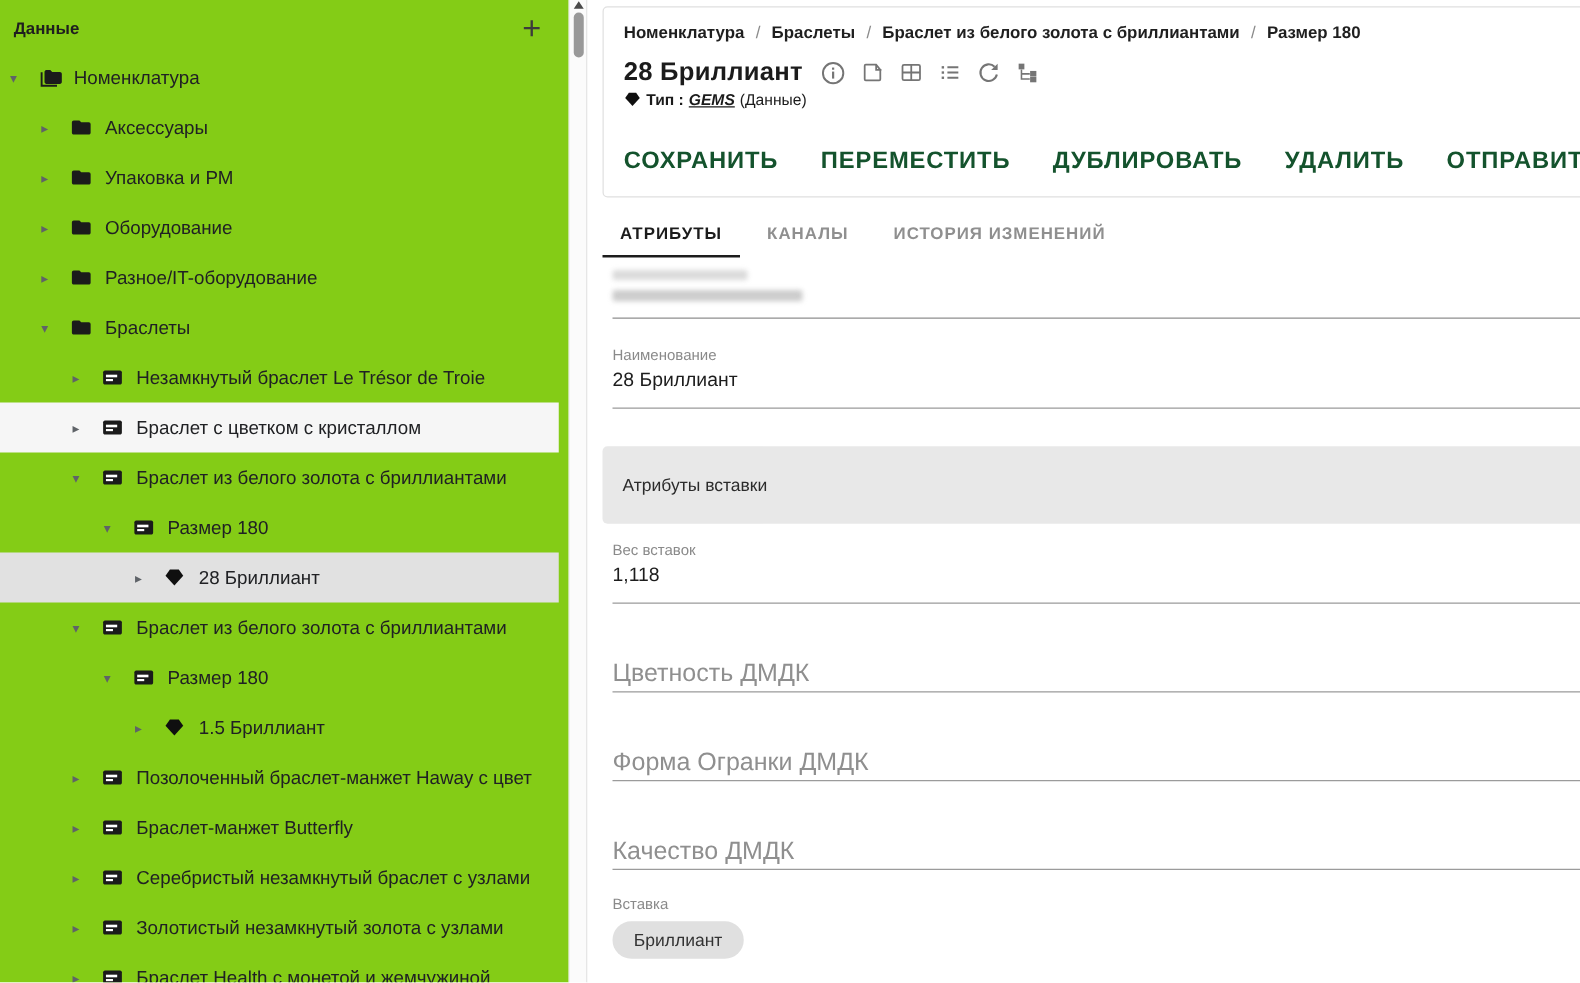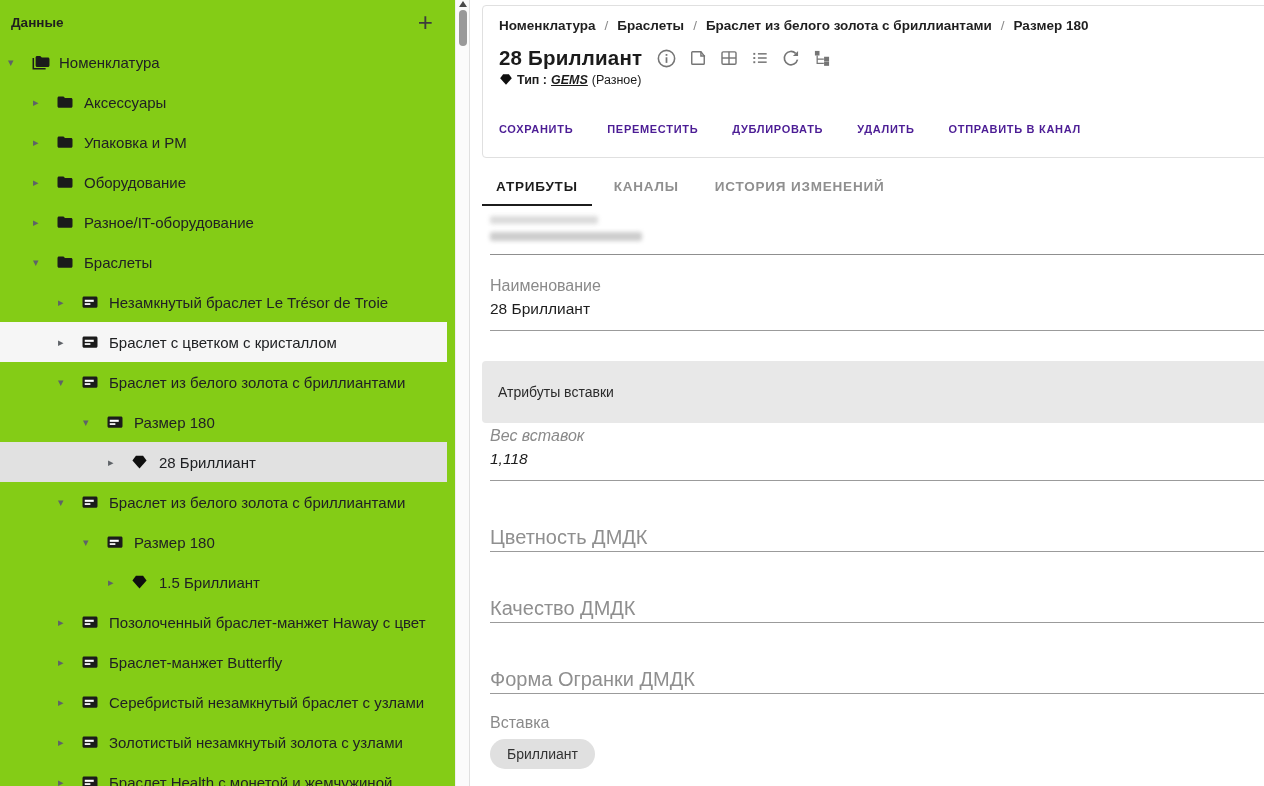--- a/index.html
+++ b/index.html
@@ -38,39 +38,39 @@
   .crumb-sep { color:#8a8a8a; font-weight:400; margin:0 9px; }
   .title-row { margin-top:13px; display:flex; align-items:center; }
   .page-title { font-size:20.5px; font-weight:600; letter-spacing:0.2px; color:#1b1b1b; margin-right:14px; }
   .t-icon { display:flex; align-items:center; margin-right:11px; background:none; border:none; cursor:pointer; padding:0; }
   .type-row { margin-top:3px; display:flex; font-size:12.5px; color:#1b1b1b; }
   .type-gem { display:flex; margin-right:4px; }
   .type-label { font-weight:700; margin-right:4px; }
   .type-value { font-weight:600; text-decoration:underline; cursor:pointer;font-style:italic; }
   .type-note { margin-left:4px; }
   .actions-row { margin-top:24px; height:36px; display:flex; align-items:center; gap:34px; }
-  .action-btn { font-family:inherit; font-size:11px; font-weight:600; letter-spacing:0.7px; color:#4c1d95;
+  .action-btn { font-family:inherit; font-size:19px; font-weight:600; letter-spacing:0.7px; color:#14532d;
                 background:none; border:none; cursor:pointer; white-space:nowrap; }
 
   .tabs { margin:12px 0 0 12px; display:flex; gap:8px; }
   .tab { padding:9px 14px 10px; font-size:13.5px; font-weight:600; letter-spacing:0.8px; color:#8f8f8f;
          cursor:pointer; border-bottom:2.5px solid transparent; white-space:nowrap; }
   .tab.active { color:#1c1c1c; border-bottom-color:#1c1c1c; }
 
   .content { margin-left:20px; }
   .fline { border-bottom:1px solid #9b9b9b; }
 
   .redacted { margin-top:10px; }
   .blur1 { width:108px; height:8px; background:#bdbdbd; filter:blur(2px); opacity:.55; border-radius:2px; }
   .blur2 { margin-top:8px; width:152px; height:9px; background:#ababab; filter:blur(2.2px); opacity:.6; border-radius:2px; }
   .redacted .fline { margin-top:13px; border-bottom-color:#8f8f8f; }
 
   .fld { margin-top:22px; }
-  .fld.tight { margin-top:4px;font-style:italic; }
-  .flabel { font-size:16px; color:#8a8a8a; }
+  .fld.tight { margin-top:14px; }
+  .flabel { font-size:12px; color:#8a8a8a; }
   .fvalue { margin-top:5px; font-size:15.5px; color:#1d1d1d; cursor:text; }
   .fld .fline { margin-top:12px; }
 
   .section-bar { margin:30px -6px 0 -8px; height:62px; background:#e8e8e8; border-radius:4px;
                  display:flex; align-items:center; padding-left:16px; font-size:14px; color:#2b2b2b; }
 
   .fld-empty { margin-top:44px; }
   .fph { font-size:20px; line-height:24px; color:#8f8f8f; cursor:text; }
   .fld-empty .fline { margin-top:2px; }
 
@@ -356,21 +356,21 @@
           </span>
       </div>
       <div class="type-row">
         <span class="type-gem">
             <svg viewBox="0 0 24 22" width="14" height="13">
               <path fill="#0f0f0f" d="M7 2h10l5 7-10 11L2 9z"></path>
             </svg>
           </span>
         <span class="type-label">Тип :</span>
         <span class="type-value">GEMS</span>
-        <span class="type-note">(Разное)</span>
+        <span class="type-note">(Данные)</span>
       </div>
       <div class="actions-row">
           <button class="action-btn">СОХРАНИТЬ</button>
           <button class="action-btn">ПЕРЕМЕСТИТЬ</button>
           <button class="action-btn">ДУБЛИРОВАТЬ</button>
           <button class="action-btn">УДАЛИТЬ</button>
           <button class="action-btn">ОТПРАВИТЬ В КАНАЛ</button>
         </div>
     </div>
 
@@ -403,26 +403,26 @@
         <div class="fvalue">1,118</div>
         <div class="fline"></div>
       </div>
 
       <div class="fld-empty">
         <div class="fph">Цветность ДМДК</div>
         <div class="fline"></div>
       </div>
 
       <div class="fld-empty">
+        <div class="fph">Форма Огранки ДМДК</div>
+        <div class="fline"></div>
+      </div>
+
+      <div class="fld-empty">
         <div class="fph">Качество ДМДК</div>
-        <div class="fline"></div>
-      </div>
-
-      <div class="fld-empty">
-        <div class="fph">Форма Огранки ДМДК</div>
         <div class="fline"></div>
       </div>
 
       <div class="fld-chip">
         <div class="flabel">Вставка</div>
         <span class="chip">Бриллиант</span>
       </div>
 
     </div>
   </div>

